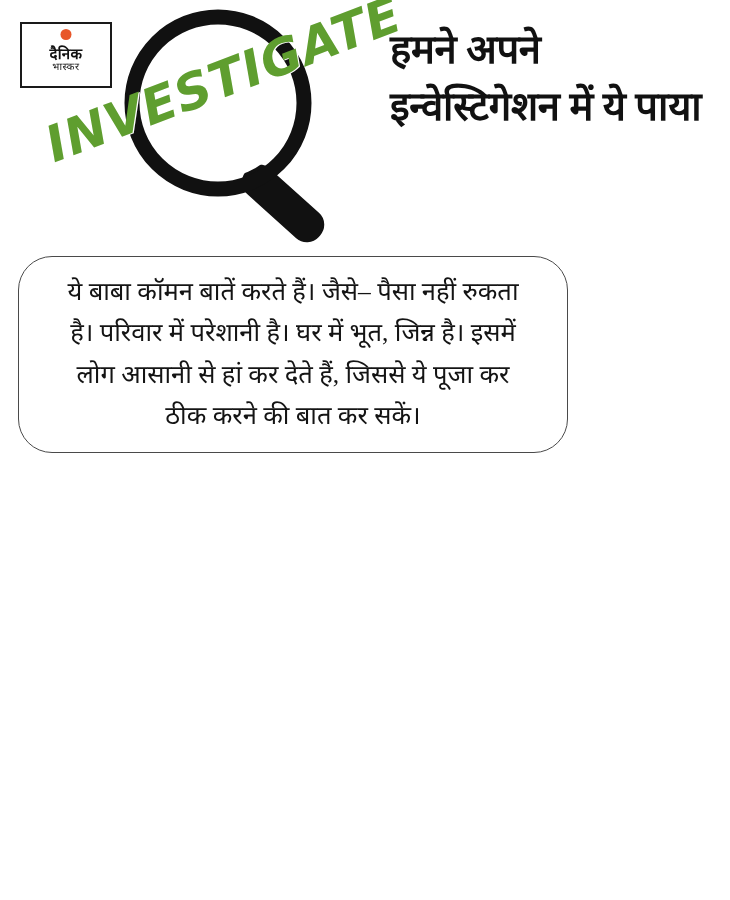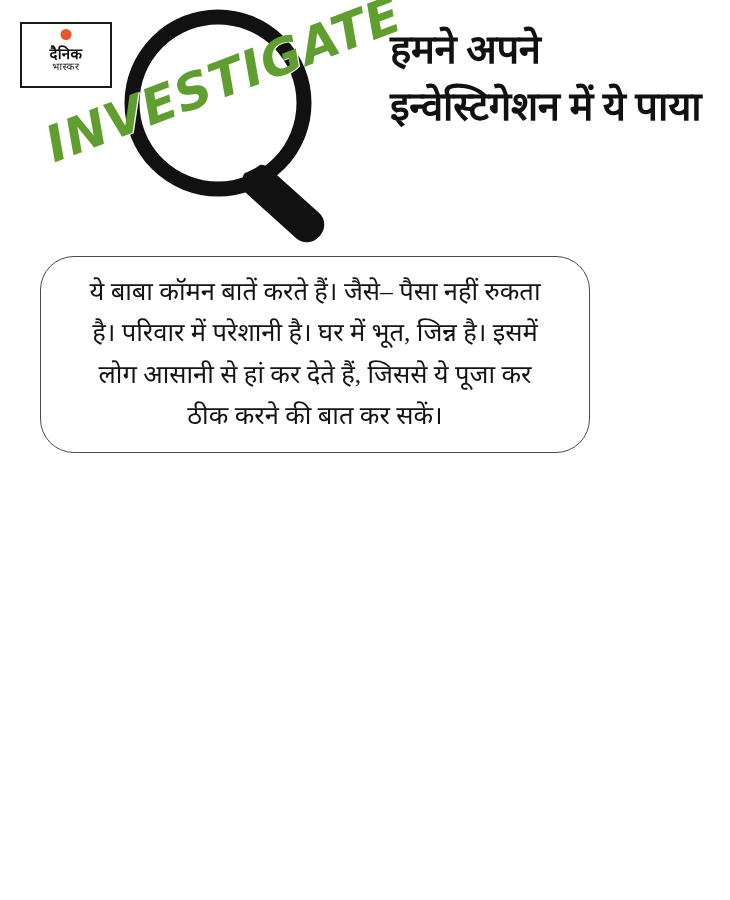--- a/index.html
+++ b/index.html
@@ -108,21 +108,20 @@
   }
 
   
   .cards {
     position: absolute;
     top: 256px;
     left: 0;
     width: 586px;
     padding: 0 18px;
     box-sizing: border-box;
-    margin-left: 22px;
   }
   .card {
     border: 1.5px solid #4a4a4a;
     border-radius: 34px;
     background: #ffffff;
     margin-bottom: 16px;
     padding: 14px 26px 16px 26px;
     box-sizing: border-box;
     text-align: center;
     font-family: "Liberation Serif", serif;

